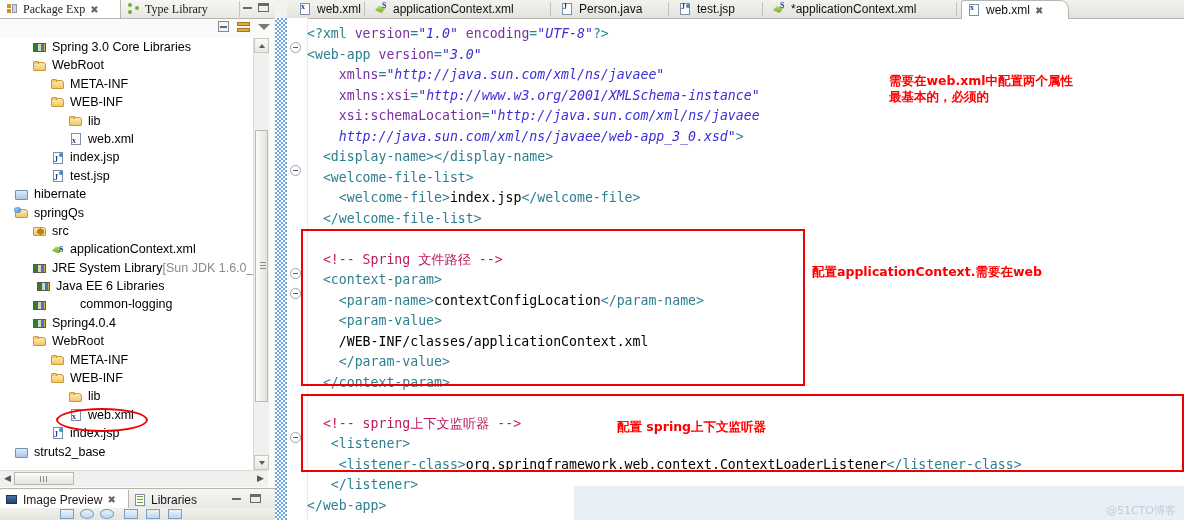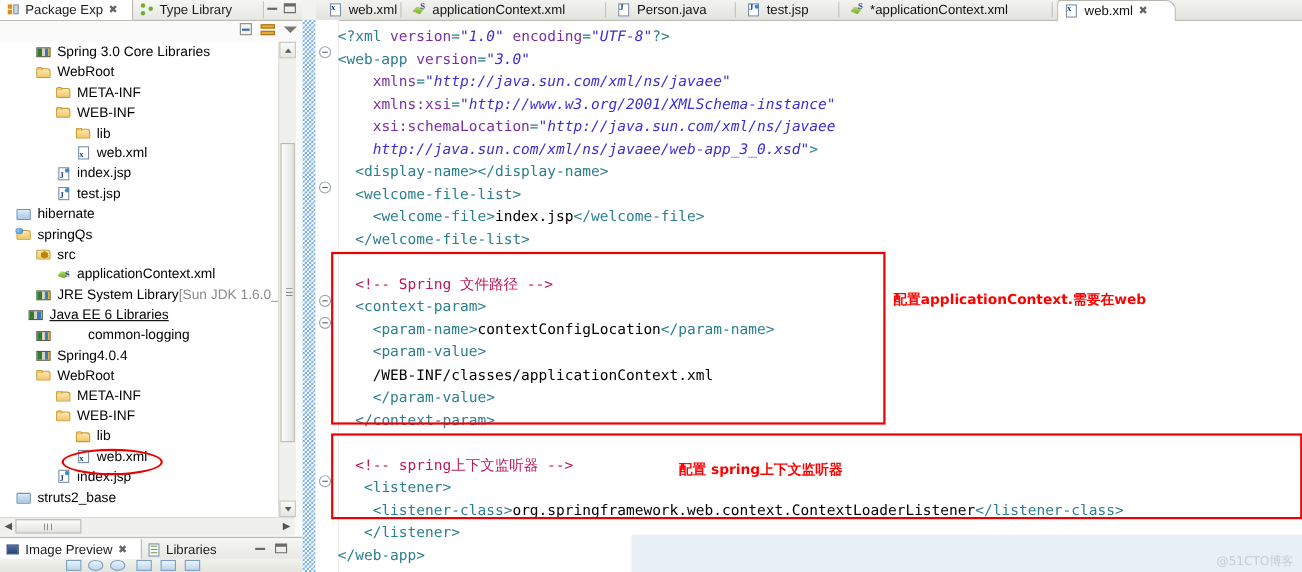--- a/index.html
+++ b/index.html
@@ -7,21 +7,21 @@
     width:1184px;height:520px;overflow:hidden;
     font-family:"Liberation Sans",sans-serif;
     font-size:12px;color:#000;background:#fff;
     -webkit-font-smoothing:none;
   }
   .app{position:relative;width:1184px;height:520px;background:#f2f2f0;}
 
   
   .left{position:absolute;left:0;top:0;width:275px;height:520px;background:#fafafa;}
   .view-tabs{position:absolute;left:0;top:0;width:275px;height:18px;
-     background:linear-gradient(#f6f6f4,#e7e7e3);border-bottom:1px solid #b6b6ae;}
+     background:linear-gradient(#f6f6f4,#e7e7e3);border-bottom:1px solid #b6b6ae;font-family:Liberation Serif, serif;}
   .vtab{position:absolute;top:0;height:18px;display:flex;align-items:center;
      font-size:12px;color:#1a1a1a;padding:0 4px;}
   .vtab.active{background:#fff;border-right:1px solid #b6b6ae;
      box-shadow:inset 0 -2px 0 #fff;}
   .vtab .ttxt{margin-left:3px;}
   .vtab .xclose{margin-left:5px;color:#666;font-size:10px;}
   .vtab-sep{position:absolute;top:1px;height:16px;width:1px;background:#c8c8c2;}
 
   .ptoolbar{position:absolute;right:4px;top:19px;height:16px;display:flex;
     align-items:center;gap:6px;}
@@ -242,21 +242,21 @@
         </div>
         <div class="row" style="padding-left: 50px;">
           <span class="ic ic-spring"></span>
           <span class="lbl">applicationContext.xml</span>
         </div>
         <div class="row" style="padding-left: 32px;">
           <span class="ic ic-lib"></span>
           <span class="lbl">JRE System Library</span>
           <span class="dim"> [Sun JDK 1.6.0_13</span>
         </div>
-        <div class="row" style="padding-left: 25px; text-decoration: underline;">
+        <div class="row" style="padding-left: 36px;">
           <span class="ic ic-lib"></span>
           <span class="lbl">Java EE 6 Libraries</span>
         </div>
         <div class="row" style="padding-left: 32px; gap: 28px;">
           <span class="ic ic-lib"></span>
           <span class="lbl">common-logging</span>
         </div>
         <div class="row" style="padding-left: 32px;">
           <span class="ic ic-lib"></span>
           <span class="lbl">Spring4.0.4</span>
@@ -392,20 +392,22 @@
       <div class="fmark" style="top:414px;"></div>
     </div>
 
     <div class="code">
       
     <div class="cl" style="top: 6px; left: 0px;"><span class="tag">&lt;?xml </span><span class="attn">version</span><span class="tag">=</span><span class="attv">"1.0"</span><span class="tag"> </span><span class="attn">encoding</span><span class="tag">=</span><span class="attv">"UTF-8"</span><span class="tag">?&gt;</span></div><div class="cl" style="top: 26.5px; left: 0px;"><span class="tag">&lt;web-app </span><span class="attn">version</span><span class="tag">=</span><span class="attv">"3.0"</span><span class="tag"></span></div><div class="cl" style="top: 47px; left: 0px;"><span class="tag">    </span><span class="tag"></span><span class="attn">xmlns</span><span class="tag">=</span><span class="attv">"http://java.sun.com/xml/ns/javaee"</span><span class="tag"></span></div><div class="cl" style="top: 67.5px; left: 0px;"><span class="tag">    </span><span class="tag"></span><span class="attn">xmlns:xsi</span><span class="tag">=</span><span class="attv">"http://www.w3.org/2001/XMLSchema-instance"</span><span class="tag"></span></div><div class="cl" style="top: 88px; left: 0px;"><span class="tag">    </span><span class="tag"></span><span class="attn">xsi:schemaLocation</span><span class="tag">=</span><span class="attv">"http://java.sun.com/xml/ns/javaee</span><span class="tag"></span></div><div class="cl" style="top: 108.5px; left: 0px;"><span class="attv">    http://java.sun.com/xml/ns/javaee/web-app_3_0.xsd"</span><span class="tag">&gt;</span></div><div class="cl" style="top: 129px; left: 0px;"><span class="txt">  </span><span class="tag">&lt;display-name&gt;</span><span class="tag">&lt;/display-name&gt;</span></div><div class="cl" style="top: 149.5px; left: 0px;"><span class="txt">  </span><span class="tag">&lt;welcome-file-list&gt;</span></div><div class="cl" style="top: 170px; left: 0px;"><span class="txt">    </span><span class="tag">&lt;welcome-file&gt;</span><span class="txt">index.jsp</span><span class="tag">&lt;/welcome-file&gt;</span></div><div class="cl" style="top: 190.5px; left: 0px;"><span class="txt">  </span><span class="tag">&lt;/welcome-file-list&gt;</span></div><div class="cl" style="top: 211px; left: 0px;"></div><div class="cl" style="top: 231.5px; left: 0px;"><span class="cmt">  &lt;!-- Spring 文件路径 --&gt;</span></div><div class="cl" style="top: 252px; left: 0px;"><span class="txt">  </span><span class="tag">&lt;context-param&gt;</span></div><div class="cl" style="top: 272.5px; left: 0px;"><span class="txt">    </span><span class="tag">&lt;param-name&gt;</span><span class="txt">contextConfigLocation</span><span class="tag">&lt;/param-name&gt;</span></div><div class="cl" style="top: 293px; left: 0px;"><span class="txt">    </span><span class="tag">&lt;param-value&gt;</span></div><div class="cl" style="top: 313.5px; left: 0px;"><span class="txt">    /WEB-INF/classes/applicationContext.xml</span></div><div class="cl" style="top: 334px; left: 0px;"><span class="txt">    </span><span class="tag">&lt;/param-value&gt;</span></div><div class="cl" style="top: 354.5px; left: 0px;"><span class="txt">  </span><span class="tag">&lt;/context-param&gt;</span></div><div class="cl" style="top: 375px; left: 0px;"></div><div class="cl" style="top: 395.5px; left: 0px;"><span class="cmt">  &lt;!-- spring上下文监听器 --&gt;</span></div><div class="cl" style="top: 416px; left: 0px;"><span class="txt">   </span><span class="tag">&lt;listener&gt;</span></div><div class="cl" style="top: 436.5px; left: 0px;"><span class="txt">    </span><span class="tag">&lt;listener-class&gt;</span><span class="txt">org.springframework.web.context.ContextLoaderListener</span><span class="tag">&lt;/listener-class&gt;</span></div><div class="cl" style="top: 457px; left: 0px;"><span class="txt">   </span><span class="tag">&lt;/listener&gt;</span></div><div class="cl" style="top: 477.5px; left: 0px;"><span class="tag">&lt;/web-app&gt;</span></div></div>
 
     <div class="rbox" style="left:14px;top:229px;width:504px;height:157px;"></div>
     <div class="rbox" style="left:14px;top:394px;width:883px;height:78px;"></div>
 
+    <div class="rnote" style="left:602px;top:73px;">需要在web.xml中配置两个属性
+最基本的，必须的</div>
     <div class="rnote" style="left:525px;top:264px;">配置applicationContext.需要在web</div>
     <div class="rnote" style="left:330px;top:419px;">配置 spring上下文监听器</div>
 
     <div class="statusbar"></div>
     <div class="watermark">@51CTO博客</div>
   </div>
 
 </div>
 
 </body></html>

